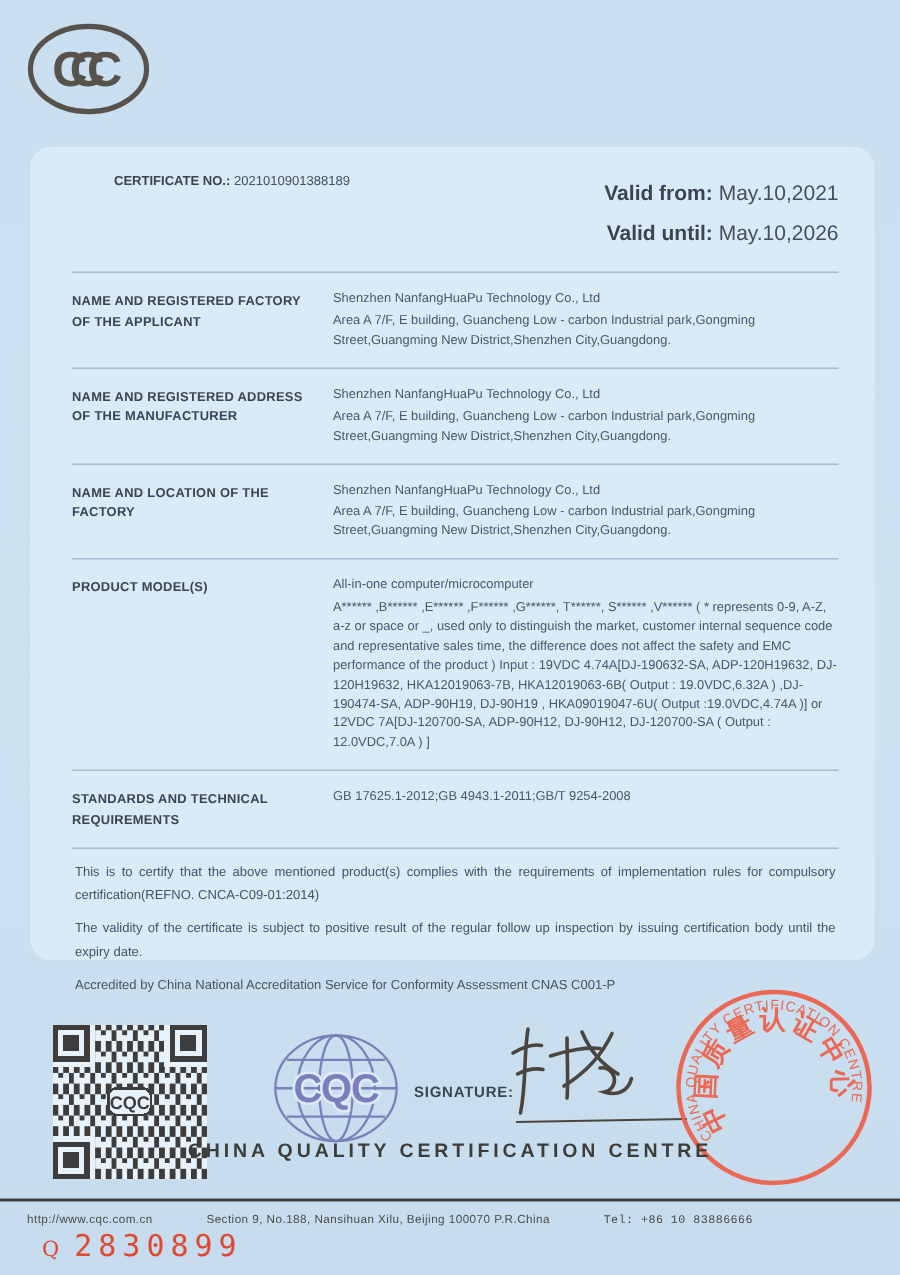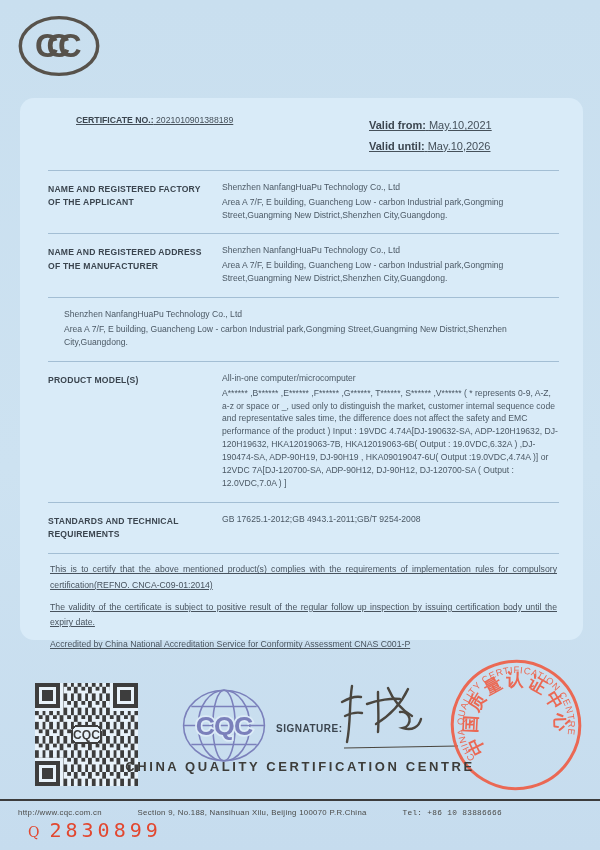--- a/index.html
+++ b/index.html
@@ -13,30 +13,30 @@
   .header { position:absolute; top:10px; left:16px; right:24px; display:flex; align-items:center; }
   .ccc-logo { width:86px; height:72px; flex:none; }
   .page-title { font-weight:bold; font-size:15.2px; letter-spacing:.4px; color:#4b4843; margin-left:10px; margin-top:16px; }
   
   .panel {
     position:absolute; left:20px; top:98px; width:563px; height:542px;
     background:#d9ebf8; border-radius:14px; padding:13px 24px 0 28px;
   }
   .row { display:flex; padding:10px 0 12px 0; border-bottom:1px solid rgba(110,145,175,.5); }
   .row:last-of-type { border-bottom:1px solid rgba(110,145,175,.5); }
-  .cert-row { align-items:flex-start; padding:4px 0 13px 0;text-decoration:underline; }
+  .cert-row { align-items:flex-start; padding:4px 0 13px 0; }
   .cert-left { margin-left:28px; font-size:8.7px; }
   .cert-left b { color:#3b454f; }
-  .valid-block { margin-left:auto; width:190px; font-size:11px; line-height:1.9; }
+  .valid-block { margin-left:auto; width:190px; font-size:14px; line-height:1.9;text-align:right; }
   .valid-block b { color:#3b454f; }
   .row-label { width:158px; flex:none; font-weight:bold; font-size:8.6px; line-height:1.55; color:#3b454f; letter-spacing:.2px; padding-top:2px; }
   .row-value { flex:1; padding-left:16px; font-size:8.6px; line-height:1.5; color:#4b5864; }
   .row-value .l1 { margin-bottom:2px; }
   .statements { padding:8px 2px 0 2px; }
-  .statements p { font-size:8.7px; line-height:1.75; text-align:justify; margin-bottom:7px; color:#48535e;text-decoration:underline; }
+  .statements p { font-size:8.7px; line-height:1.75; text-align:justify; margin-bottom:7px; color:#48535e; }
   
   .qr-note { position:absolute; top:648px; left:0; width:100%; text-align:center; font-size:7.2px; color:#4a555f; letter-spacing:.2px; }
   .qr-code { position:absolute; left:35px; top:683px; width:103px; height:103px; }
   .cqc-logo { position:absolute; left:181px; top:687px; width:86px; height:77px; }
   .sig-label { position:absolute; left:276px; top:723px; font-size:10px; font-weight:bold; color:#3b454f; letter-spacing:.5px; }
   .signature { position:absolute; left:334px; top:680px; width:128px; height:76px; }
   .stamp { position:absolute; left:449px; top:658px; width:134px; height:134px; transform:rotate(-14deg); opacity:.92; }
   .centre-name { position:absolute; top:759px; left:0; width:100%; text-align:center; font-size:13px; font-weight:bold; letter-spacing:2.6px; color:#3c3c39; }
   
   .footer-divider { position:absolute; top:799px; left:0; width:600px; border-top:2px solid #3c3c3c; }
@@ -89,20 +89,21 @@
 
     <div class="row">
       <div class="row-label">NAME AND REGISTERED ADDRESS OF THE MANUFACTURER</div>
       <div class="row-value">
         <div class="l1">Shenzhen NanfangHuaPu Technology Co., Ltd</div>
         <div>Area A 7/F, E building, Guancheng Low - carbon Industrial park,Gongming Street,Guangming New District,Shenzhen City,Guangdong.</div>
       </div>
     </div>
 
     <div class="row">
+      <div class="row-label">NAME AND LOCATION OF THE FACTORY</div>
       <div class="row-value">
         <div class="l1">Shenzhen NanfangHuaPu Technology Co., Ltd</div>
         <div>Area A 7/F, E building, Guancheng Low - carbon Industrial park,Gongming Street,Guangming New District,Shenzhen City,Guangdong.</div>
       </div>
     </div>
 
     <div class="row">
       <div class="row-label">PRODUCT MODEL(S)</div>
       <div class="row-value">
         <div class="l1">All-in-one computer/microcomputer</div>

